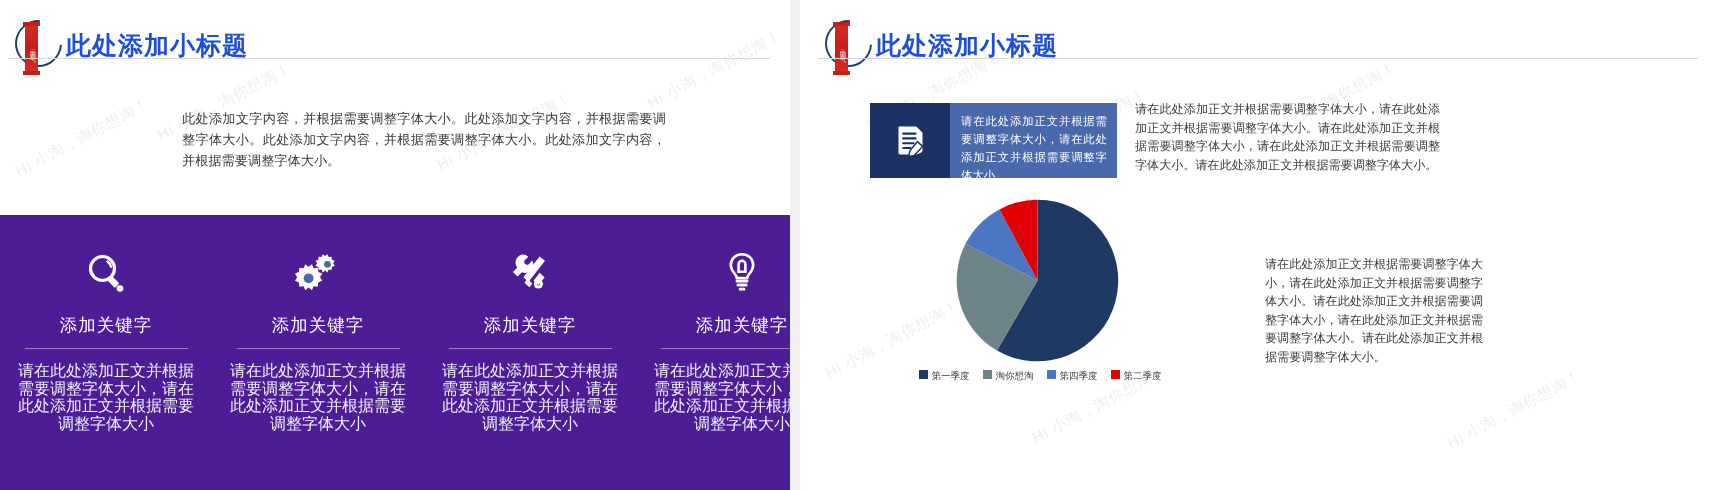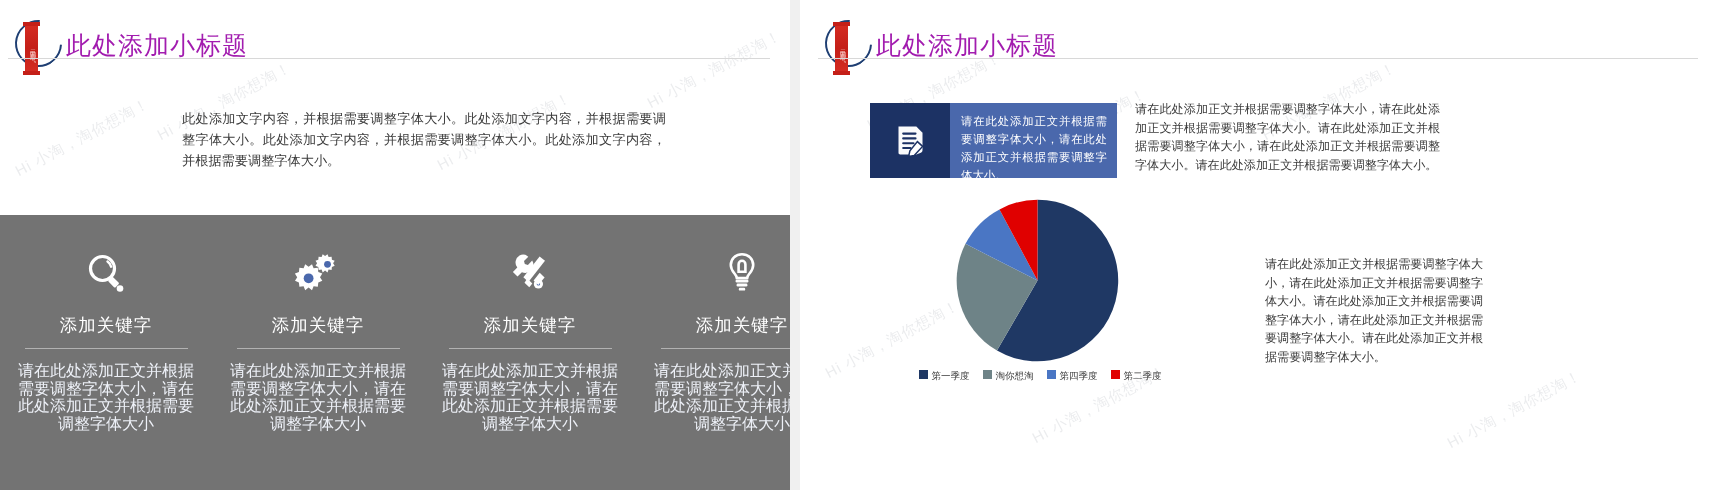--- a/index.html
+++ b/index.html
@@ -50,23 +50,23 @@
     background: #c41f18;
   }
   .logo-seal::before { top: -3px; }
   .logo-seal::after  { bottom: -3px; }
   .logo-seal-glyphs {
     position: absolute; left: 0; top: 0; width: 13px; height: 47px;
     color: #ffe9e6; font-size: 6px; line-height: 11px; text-align: center;
     writing-mode: vertical-rl; letter-spacing: 2px; opacity: .85;
   }
   .title-text {
-    color: #a21caf;
+    color: #1d4ed8;
     font-size: 25px;
-    font-weight: 400;
+    font-weight: 700;
     letter-spacing: 1px;
     white-space: nowrap;
   }
   .title-rule {
     position: absolute;
     height: 1px; background: #d8d8d8;
   }
 
   
   .lead-para {
@@ -76,21 +76,21 @@
     font-size: 13.2px;
     line-height: 21px;
     text-align: justify;
     margin-left: 27px;
   }
 
   
   .blue-panel {
     position: absolute;
     left: 0; top: 215px; width: 790px; height: 275px;
-    background: #737373;
+    background: #4c1d95;
   }
   .cols { display: flex; width: 100%; height: 100%; }
   .col {
     flex: 1 1 0;
     padding: 34px 16px 0 16px;
     display: flex; flex-direction: column; align-items: center;
   }
   .col-icon { height: 48px; display: flex; align-items: center; justify-content: center; }
   .col-icon svg { display: block; }
   .col-title {

